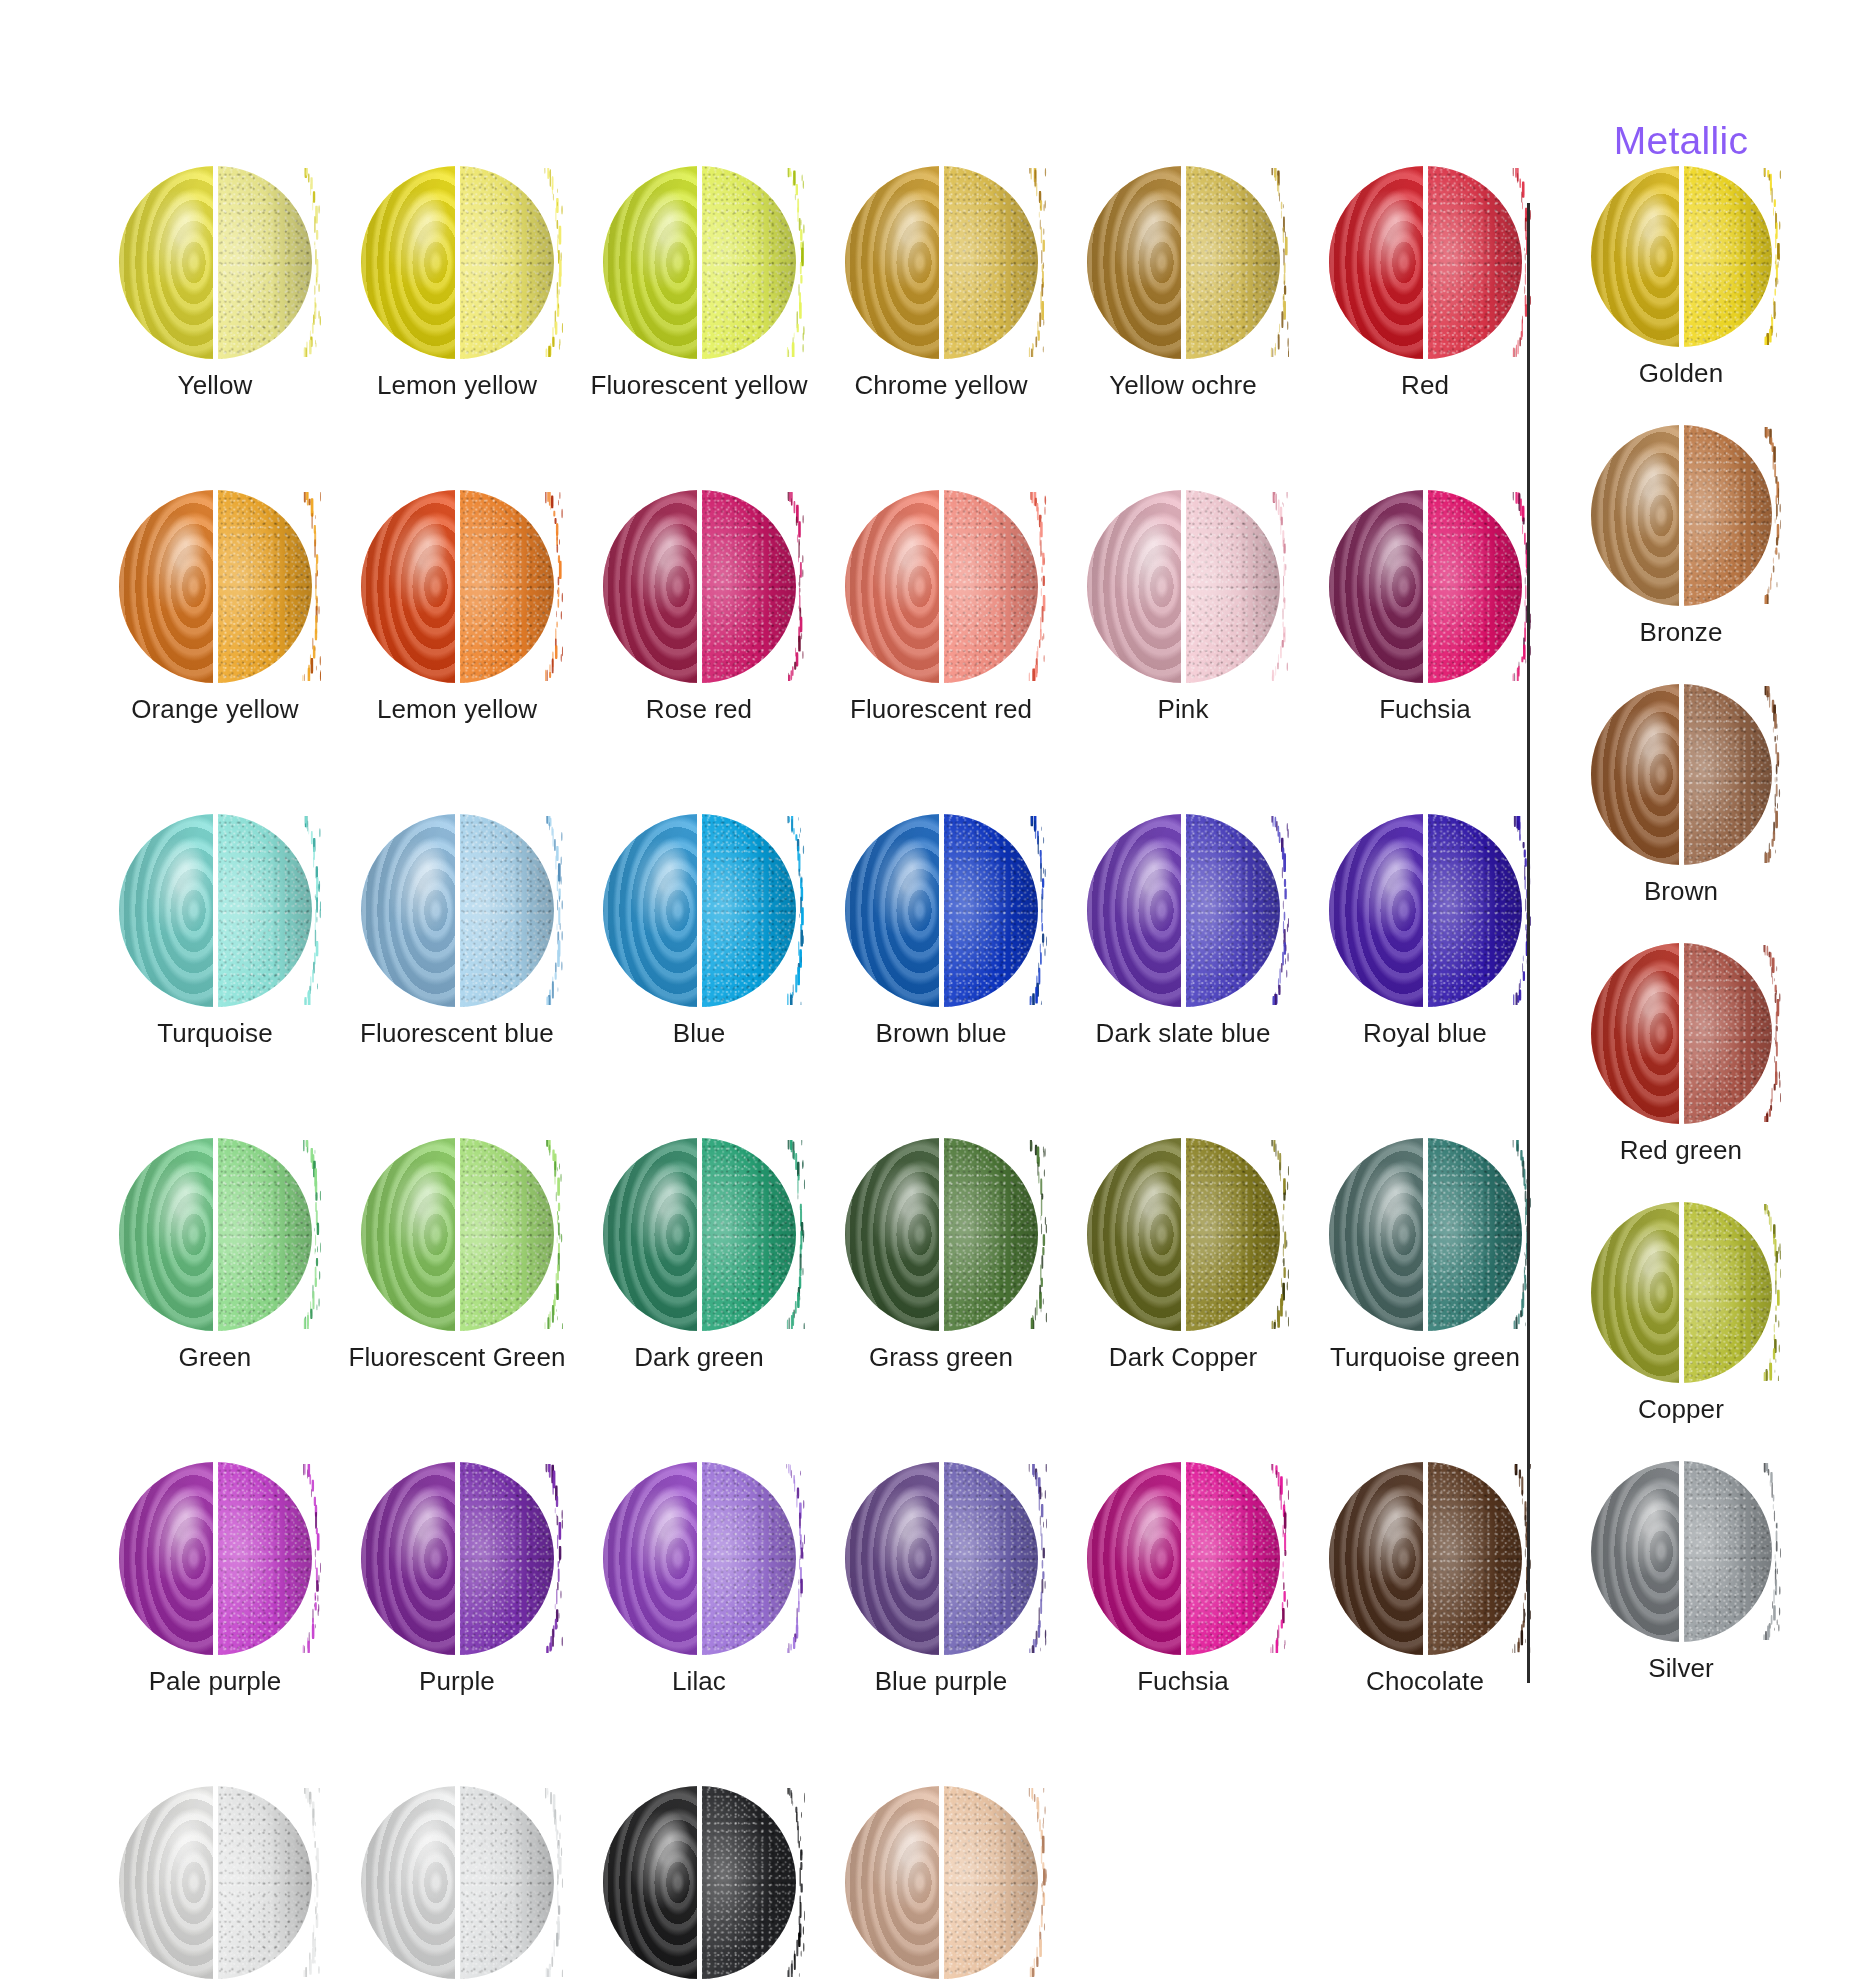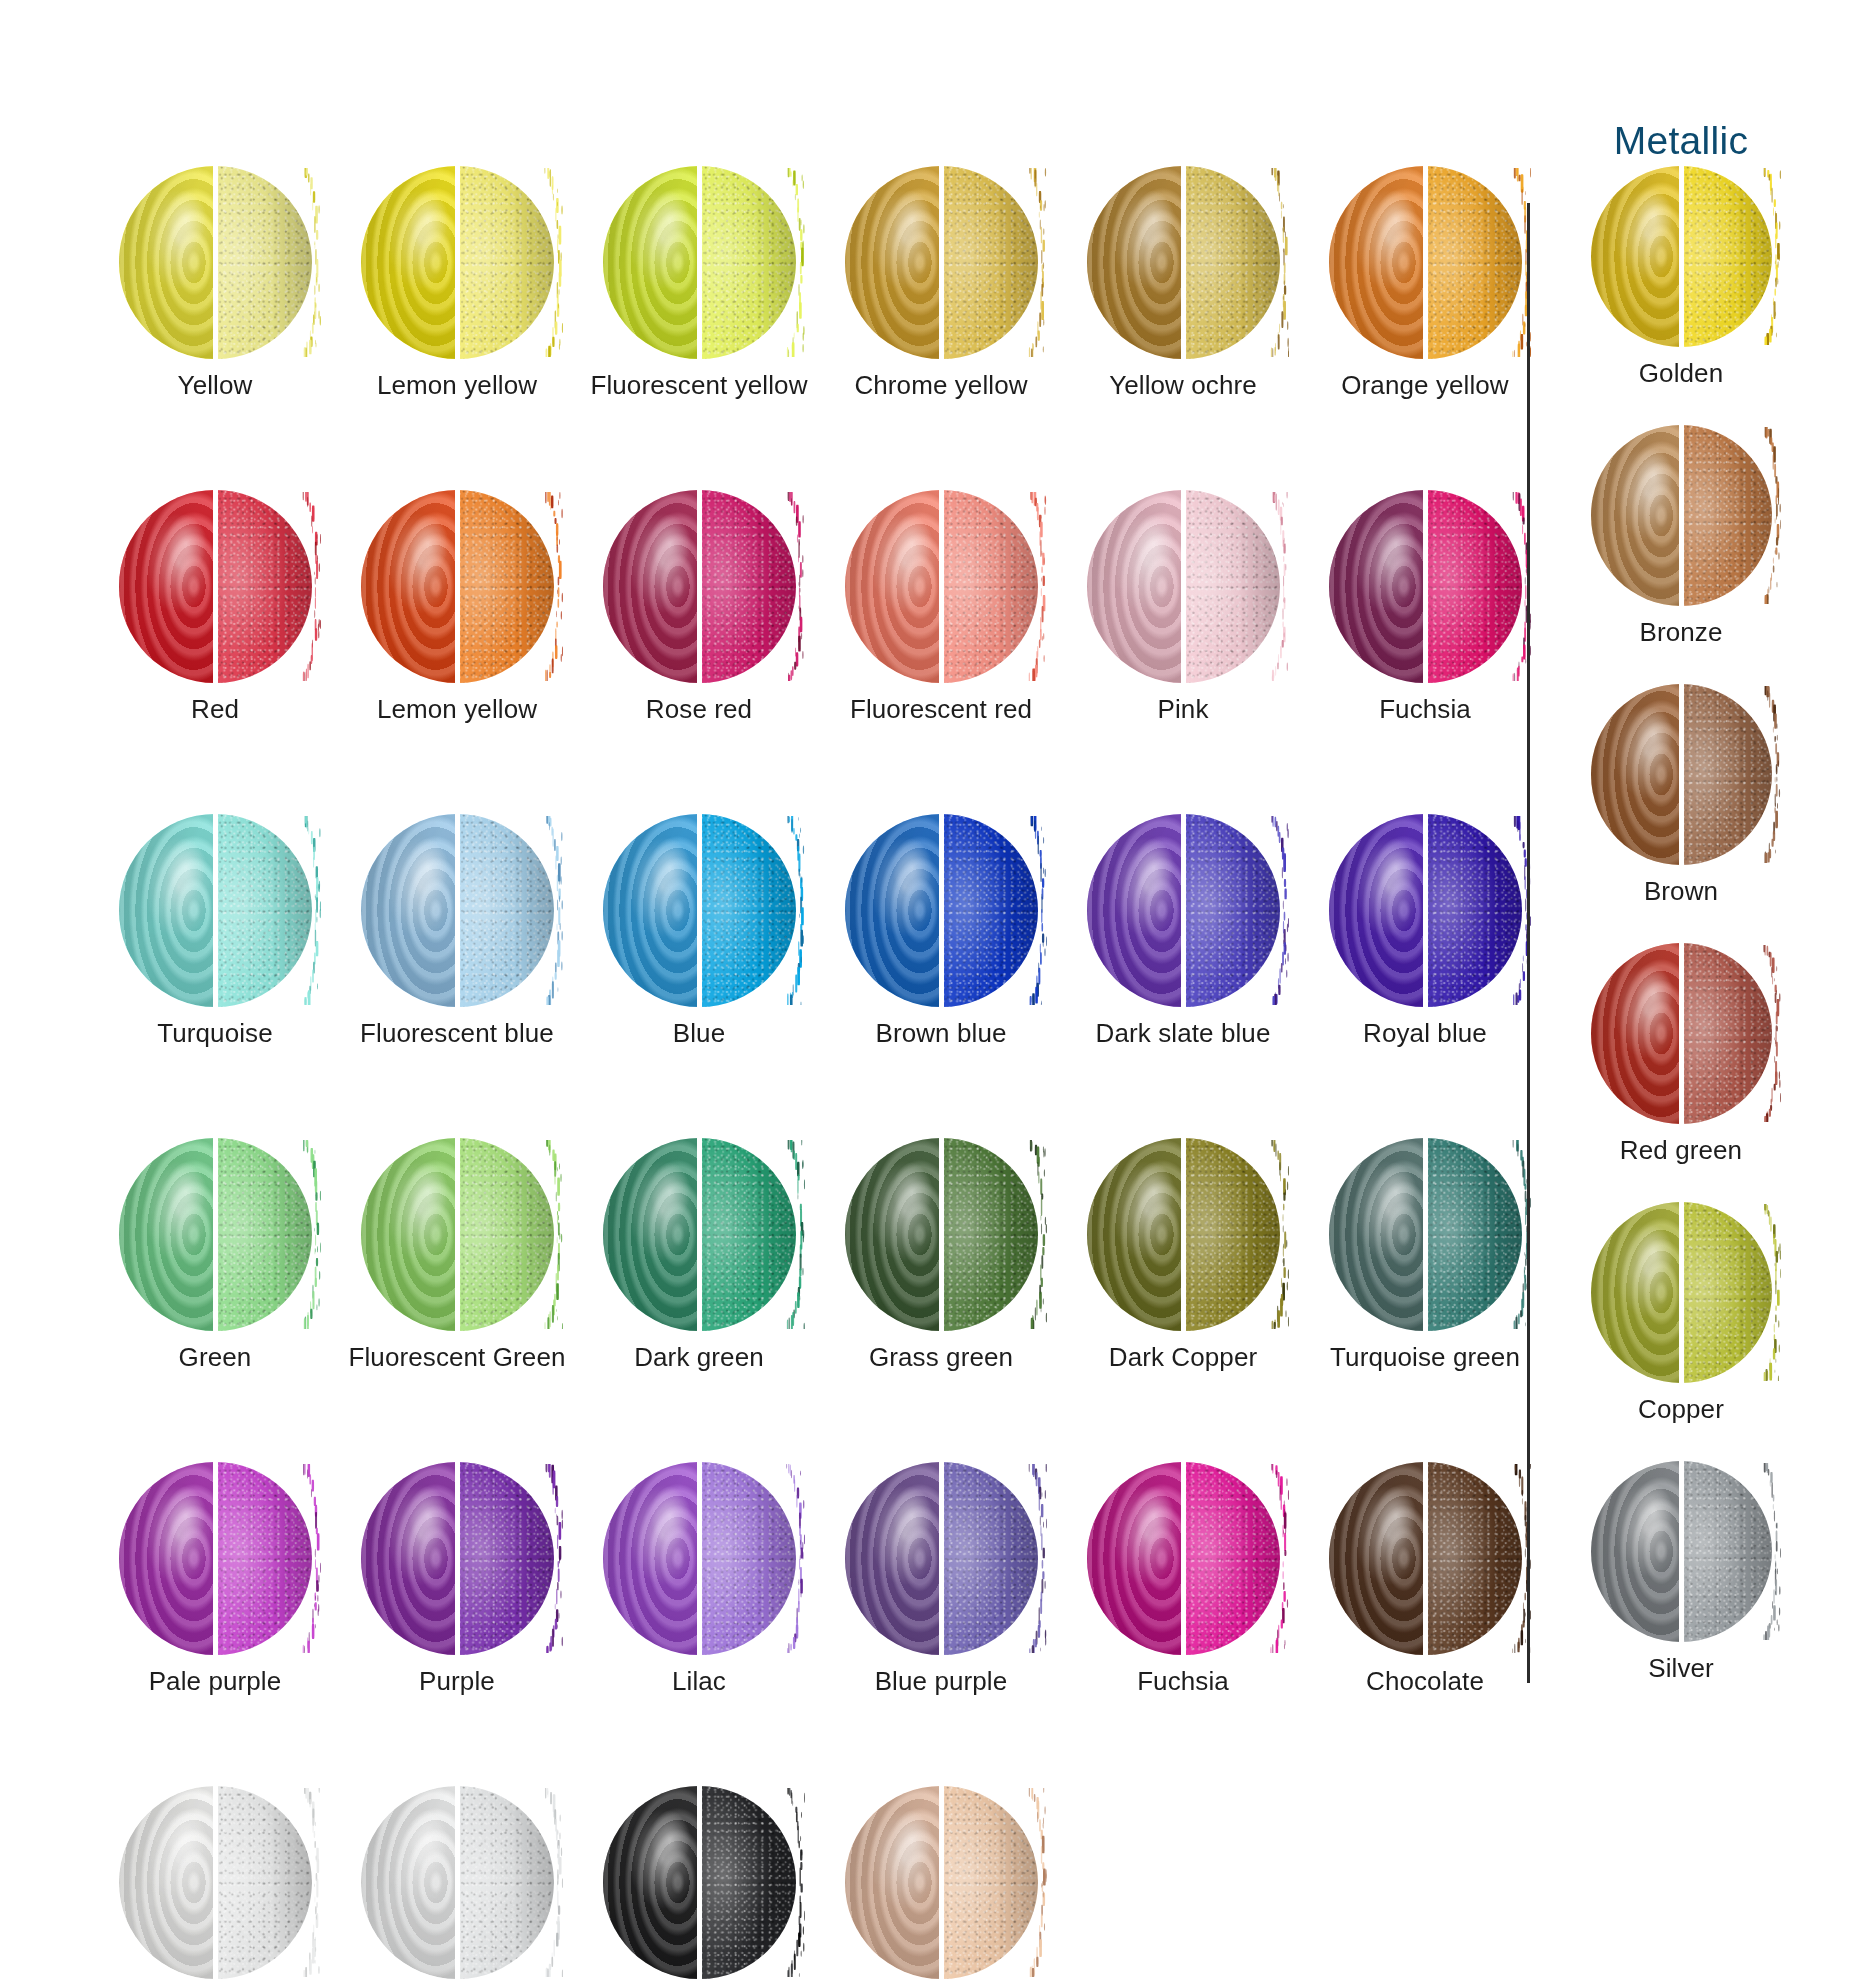--- a/index.html
+++ b/index.html
@@ -158,21 +158,21 @@
     top: 166px;
     width: 242px;
   }
   #metallic-title {
     position: absolute;
     left: 1560px;
     top: 119px;
     width: 242px;
     text-align: center;
     font-size: 39px;
-    color: #0c4a6e;
+    color: #8b5cf6;
     letter-spacing: 0.3px;
   }
   #metallic-divider {
     position: absolute;
     left: 1527px;
     top: 203px;
     width: 2.9px;
     height: 1480px;
     background: #2b2b2b;
   }
@@ -410,20 +410,66 @@
               <circle cx="116.9" cy="92.3" r="2.5" fill="#7d5612" opacity="0.7"></circle>
               <circle cx="102.6" cy="60.7" r="1.4" fill="#7d5612" opacity="0.7"></circle>
               <circle cx="119.8" cy="97.4" r="2.7" fill="#7d5612" opacity="0.7"></circle>
               <circle cx="119.4" cy="99.3" r="2.7" fill="#7d5612" opacity="0.7"></circle>
             </svg></div>
         </div>
         <div class="swatch-label">Yellow ochre</div>
       </div>
       <div class="swatch-cell">
         <div class="disc">
+          <div class="half paint" style="background: rgb(224, 22, 34);"></div>
+          <div class="half powder" style="background: rgb(224, 53, 74);"></div>
+          <div class="seam"></div>
+          <div class="crumbs"><svg viewBox="0 0 120 100" preserveAspectRatio="none" width="100%" height="100%">
+              <rect x="53.4" y="-2.1" width="4.2" height="6.5" rx="1.6" fill="#96050f" opacity="0.62"></rect>
+              <rect x="62.2" y="-1.5" width="6.5" height="6.6" rx="1.6" fill="#e0354a" opacity="0.78"></rect>
+              <rect x="68.4" y="-0.7" width="7.0" height="7.9" rx="1.6" fill="#e0354a" opacity="0.80"></rect>
+              <rect x="69.8" y="2.5" width="3.8" height="5.5" rx="1.6" fill="#96050f" opacity="0.60"></rect>
+              <rect x="77.7" y="5.6" width="6.0" height="5.0" rx="1.6" fill="#e0354a" opacity="0.74"></rect>
+              <rect x="87.0" y="7.1" width="9.5" height="8.6" rx="1.6" fill="#e0354a" opacity="0.97"></rect>
+              <rect x="84.2" y="12.4" width="4.0" height="6.0" rx="1.6" fill="#96050f" opacity="0.61"></rect>
+              <rect x="87.3" y="17.7" width="3.4" height="4.2" rx="1.6" fill="#e0354a" opacity="0.58"></rect>
+              <rect x="97.9" y="21.0" width="9.1" height="7.3" rx="1.6" fill="#e0354a" opacity="0.94"></rect>
+              <rect x="97.5" y="26.3" width="6.7" height="7.1" rx="1.6" fill="#96050f" opacity="0.79"></rect>
+              <rect x="98.9" y="32.7" width="6.1" height="5.4" rx="1.6" fill="#e0354a" opacity="0.75"></rect>
+              <rect x="102.0" y="36.4" width="7.5" height="9.6" rx="1.6" fill="#e0354a" opacity="0.84"></rect>
+              <rect x="97.3" y="45.0" width="3.3" height="4.0" rx="1.6" fill="#96050f" opacity="0.57"></rect>
+              <rect x="97.9" y="50.3" width="3.8" height="5.4" rx="1.6" fill="#e0354a" opacity="0.60"></rect>
+              <rect x="97.6" y="55.7" width="4.1" height="6.2" rx="1.6" fill="#e0354a" opacity="0.62"></rect>
+              <rect x="95.4" y="62.4" width="3.4" height="4.3" rx="1.6" fill="#96050f" opacity="0.58"></rect>
+              <rect x="97.1" y="67.1" width="6.4" height="6.1" rx="1.6" fill="#e0354a" opacity="0.77"></rect>
+              <rect x="97.6" y="72.1" width="8.8" height="6.5" rx="1.6" fill="#e0354a" opacity="0.92"></rect>
+              <rect x="87.4" y="78.0" width="3.5" height="4.4" rx="1.6" fill="#96050f" opacity="0.58"></rect>
+              <rect x="85.7" y="79.9" width="5.2" height="9.5" rx="1.6" fill="#e0354a" opacity="0.69"></rect>
+              <rect x="82.4" y="86.2" width="5.9" height="4.8" rx="1.6" fill="#e0354a" opacity="0.74"></rect>
+              <rect x="77.6" y="89.5" width="5.9" height="4.8" rx="1.6" fill="#96050f" opacity="0.74"></rect>
+              <rect x="70.7" y="90.8" width="4.6" height="7.7" rx="1.6" fill="#e0354a" opacity="0.65"></rect>
+              <rect x="64.9" y="93.4" width="4.2" height="6.7" rx="1.6" fill="#e0354a" opacity="0.63"></rect>
+              <rect x="59.1" y="95.0" width="4.1" height="6.3" rx="1.6" fill="#96050f" opacity="0.62"></rect>
+              <rect x="54.0" y="94.9" width="4.7" height="8.0" rx="1.6" fill="#e0354a" opacity="0.66"></rect>
+              <circle cx="113.4" cy="69.4" r="2.2" fill="#96050f" opacity="0.7"></circle>
+              <circle cx="111.9" cy="75.3" r="2.1" fill="#96050f" opacity="0.7"></circle>
+              <circle cx="105.8" cy="26.7" r="1.6" fill="#96050f" opacity="0.7"></circle>
+              <circle cx="119.2" cy="24.8" r="2.6" fill="#96050f" opacity="0.7"></circle>
+              <circle cx="117.8" cy="70.0" r="2.5" fill="#96050f" opacity="0.7"></circle>
+              <circle cx="110.6" cy="71.6" r="2.0" fill="#96050f" opacity="0.7"></circle>
+              <circle cx="105.8" cy="23.8" r="1.6" fill="#96050f" opacity="0.7"></circle>
+              <circle cx="97.2" cy="43.0" r="1.0" fill="#96050f" opacity="0.7"></circle>
+              <circle cx="114.0" cy="40.0" r="2.3" fill="#96050f" opacity="0.7"></circle>
+              <circle cx="107.5" cy="35.1" r="1.8" fill="#96050f" opacity="0.7"></circle>
+            </svg></div>
+        </div>
+        <div class="swatch-label">Red</div>
+      </div>
+      <div class="swatch-cell">
+        <div class="disc">
           <div class="half paint" style="background: rgb(239, 127, 31);"></div>
           <div class="half powder" style="background: rgb(240, 168, 40);"></div>
           <div class="seam"></div>
           <div class="crumbs"><svg viewBox="0 0 120 100" preserveAspectRatio="none" width="100%" height="100%">
               <rect x="57.5" y="-3.5" width="7.4" height="9.1" rx="1.6" fill="#b3510a" opacity="0.83"></rect>
               <rect x="64.4" y="-0.6" width="8.3" height="4.8" rx="1.6" fill="#f0a828" opacity="0.89"></rect>
               <rect x="68.4" y="-0.8" width="7.0" height="7.9" rx="1.6" fill="#f0a828" opacity="0.81"></rect>
               <rect x="74.9" y="3.6" width="7.8" height="3.4" rx="1.6" fill="#b3510a" opacity="0.86"></rect>
               <rect x="82.6" y="3.3" width="9.8" height="9.5" rx="1.6" fill="#f0a828" opacity="0.99"></rect>
               <rect x="84.7" y="9.8" width="7.8" height="3.3" rx="1.6" fill="#f0a828" opacity="0.86"></rect>
@@ -456,66 +502,20 @@
               <circle cx="98.2" cy="83.0" r="1.1" fill="#b3510a" opacity="0.7"></circle>
               <circle cx="112.8" cy="62.5" r="2.2" fill="#b3510a" opacity="0.7"></circle>
               <circle cx="119.2" cy="2.4" r="2.6" fill="#b3510a" opacity="0.7"></circle>
               <circle cx="99.3" cy="13.3" r="1.1" fill="#b3510a" opacity="0.7"></circle>
             </svg></div>
         </div>
         <div class="swatch-label">Orange yellow</div>
       </div>
       <div class="swatch-cell">
         <div class="disc">
-          <div class="half paint" style="background: rgb(224, 22, 34);"></div>
-          <div class="half powder" style="background: rgb(224, 53, 74);"></div>
-          <div class="seam"></div>
-          <div class="crumbs"><svg viewBox="0 0 120 100" preserveAspectRatio="none" width="100%" height="100%">
-              <rect x="53.4" y="-2.1" width="4.2" height="6.5" rx="1.6" fill="#96050f" opacity="0.62"></rect>
-              <rect x="62.2" y="-1.5" width="6.5" height="6.6" rx="1.6" fill="#e0354a" opacity="0.78"></rect>
-              <rect x="68.4" y="-0.7" width="7.0" height="7.9" rx="1.6" fill="#e0354a" opacity="0.80"></rect>
-              <rect x="69.8" y="2.5" width="3.8" height="5.5" rx="1.6" fill="#96050f" opacity="0.60"></rect>
-              <rect x="77.7" y="5.6" width="6.0" height="5.0" rx="1.6" fill="#e0354a" opacity="0.74"></rect>
-              <rect x="87.0" y="7.1" width="9.5" height="8.6" rx="1.6" fill="#e0354a" opacity="0.97"></rect>
-              <rect x="84.2" y="12.4" width="4.0" height="6.0" rx="1.6" fill="#96050f" opacity="0.61"></rect>
-              <rect x="87.3" y="17.7" width="3.4" height="4.2" rx="1.6" fill="#e0354a" opacity="0.58"></rect>
-              <rect x="97.9" y="21.0" width="9.1" height="7.3" rx="1.6" fill="#e0354a" opacity="0.94"></rect>
-              <rect x="97.5" y="26.3" width="6.7" height="7.1" rx="1.6" fill="#96050f" opacity="0.79"></rect>
-              <rect x="98.9" y="32.7" width="6.1" height="5.4" rx="1.6" fill="#e0354a" opacity="0.75"></rect>
-              <rect x="102.0" y="36.4" width="7.5" height="9.6" rx="1.6" fill="#e0354a" opacity="0.84"></rect>
-              <rect x="97.3" y="45.0" width="3.3" height="4.0" rx="1.6" fill="#96050f" opacity="0.57"></rect>
-              <rect x="97.9" y="50.3" width="3.8" height="5.4" rx="1.6" fill="#e0354a" opacity="0.60"></rect>
-              <rect x="97.6" y="55.7" width="4.1" height="6.2" rx="1.6" fill="#e0354a" opacity="0.62"></rect>
-              <rect x="95.4" y="62.4" width="3.4" height="4.3" rx="1.6" fill="#96050f" opacity="0.58"></rect>
-              <rect x="97.1" y="67.1" width="6.4" height="6.1" rx="1.6" fill="#e0354a" opacity="0.77"></rect>
-              <rect x="97.6" y="72.1" width="8.8" height="6.5" rx="1.6" fill="#e0354a" opacity="0.92"></rect>
-              <rect x="87.4" y="78.0" width="3.5" height="4.4" rx="1.6" fill="#96050f" opacity="0.58"></rect>
-              <rect x="85.7" y="79.9" width="5.2" height="9.5" rx="1.6" fill="#e0354a" opacity="0.69"></rect>
-              <rect x="82.4" y="86.2" width="5.9" height="4.8" rx="1.6" fill="#e0354a" opacity="0.74"></rect>
-              <rect x="77.6" y="89.5" width="5.9" height="4.8" rx="1.6" fill="#96050f" opacity="0.74"></rect>
-              <rect x="70.7" y="90.8" width="4.6" height="7.7" rx="1.6" fill="#e0354a" opacity="0.65"></rect>
-              <rect x="64.9" y="93.4" width="4.2" height="6.7" rx="1.6" fill="#e0354a" opacity="0.63"></rect>
-              <rect x="59.1" y="95.0" width="4.1" height="6.3" rx="1.6" fill="#96050f" opacity="0.62"></rect>
-              <rect x="54.0" y="94.9" width="4.7" height="8.0" rx="1.6" fill="#e0354a" opacity="0.66"></rect>
-              <circle cx="113.4" cy="69.4" r="2.2" fill="#96050f" opacity="0.7"></circle>
-              <circle cx="111.9" cy="75.3" r="2.1" fill="#96050f" opacity="0.7"></circle>
-              <circle cx="105.8" cy="26.7" r="1.6" fill="#96050f" opacity="0.7"></circle>
-              <circle cx="119.2" cy="24.8" r="2.6" fill="#96050f" opacity="0.7"></circle>
-              <circle cx="117.8" cy="70.0" r="2.5" fill="#96050f" opacity="0.7"></circle>
-              <circle cx="110.6" cy="71.6" r="2.0" fill="#96050f" opacity="0.7"></circle>
-              <circle cx="105.8" cy="23.8" r="1.6" fill="#96050f" opacity="0.7"></circle>
-              <circle cx="97.2" cy="43.0" r="1.0" fill="#96050f" opacity="0.7"></circle>
-              <circle cx="114.0" cy="40.0" r="2.3" fill="#96050f" opacity="0.7"></circle>
-              <circle cx="107.5" cy="35.1" r="1.8" fill="#96050f" opacity="0.7"></circle>
-            </svg></div>
-        </div>
-        <div class="swatch-label">Red</div>
-      </div>
-      <div class="swatch-cell">
-        <div class="disc">
           <div class="half paint" style="background: rgb(238, 69, 16);"></div>
           <div class="half powder" style="background: rgb(242, 132, 42);"></div>
           <div class="seam"></div>
           <div class="crumbs"><svg viewBox="0 0 120 100" preserveAspectRatio="none" width="100%" height="100%">
               <rect x="54.9" y="-3.9" width="5.3" height="9.9" rx="1.6" fill="#ad2605" opacity="0.70"></rect>
               <rect x="62.4" y="-1.7" width="6.7" height="7.0" rx="1.6" fill="#f2842a" opacity="0.79"></rect>
               <rect x="68.5" y="-0.8" width="7.0" height="8.1" rx="1.6" fill="#f2842a" opacity="0.81"></rect>
               <rect x="76.3" y="1.9" width="8.9" height="6.7" rx="1.6" fill="#ad2605" opacity="0.93"></rect>
               <rect x="73.9" y="6.5" width="3.0" height="3.1" rx="1.6" fill="#f2842a" opacity="0.55"></rect>
               <rect x="84.6" y="9.9" width="7.7" height="3.1" rx="1.6" fill="#f2842a" opacity="0.85"></rect>

